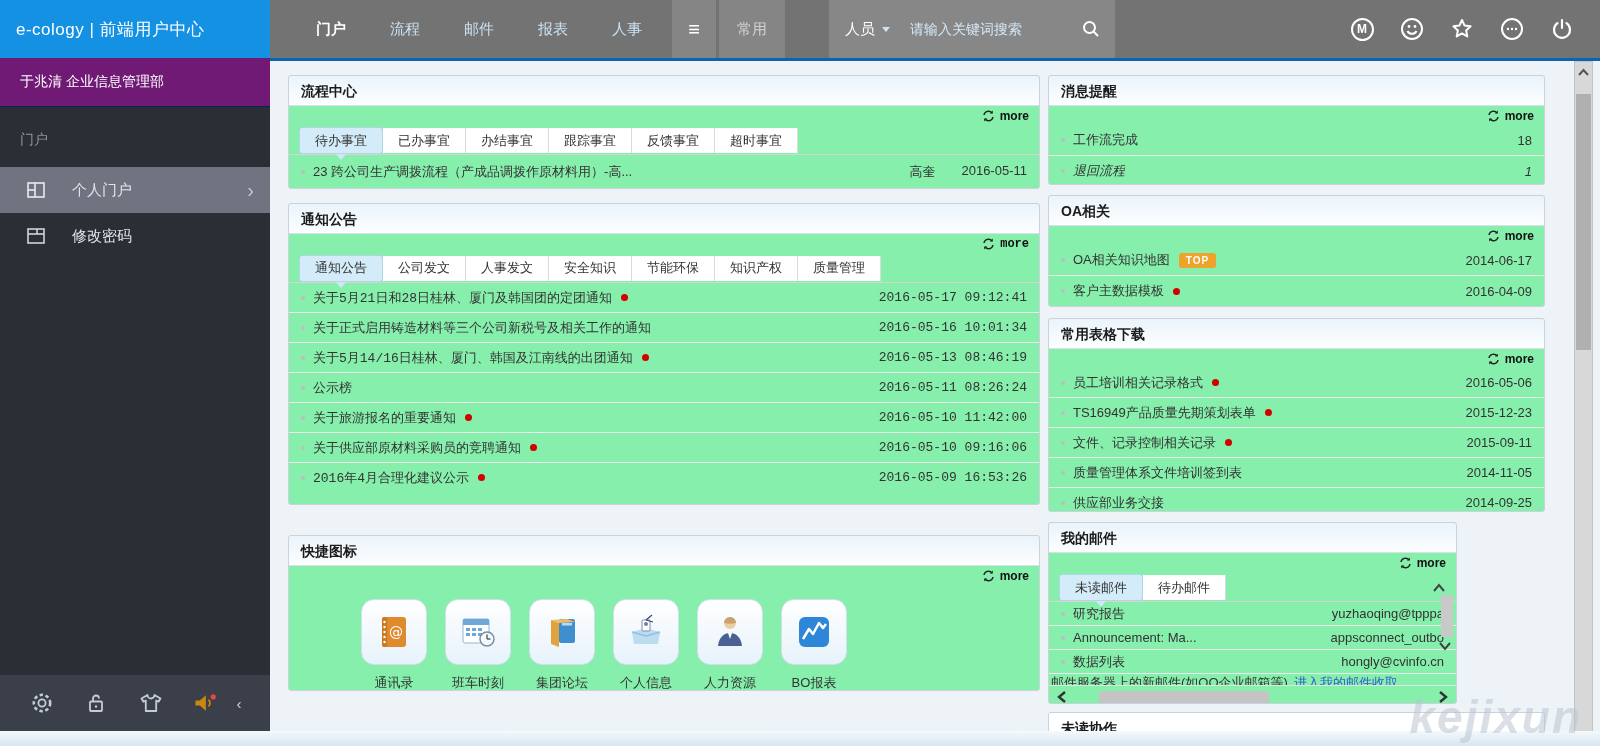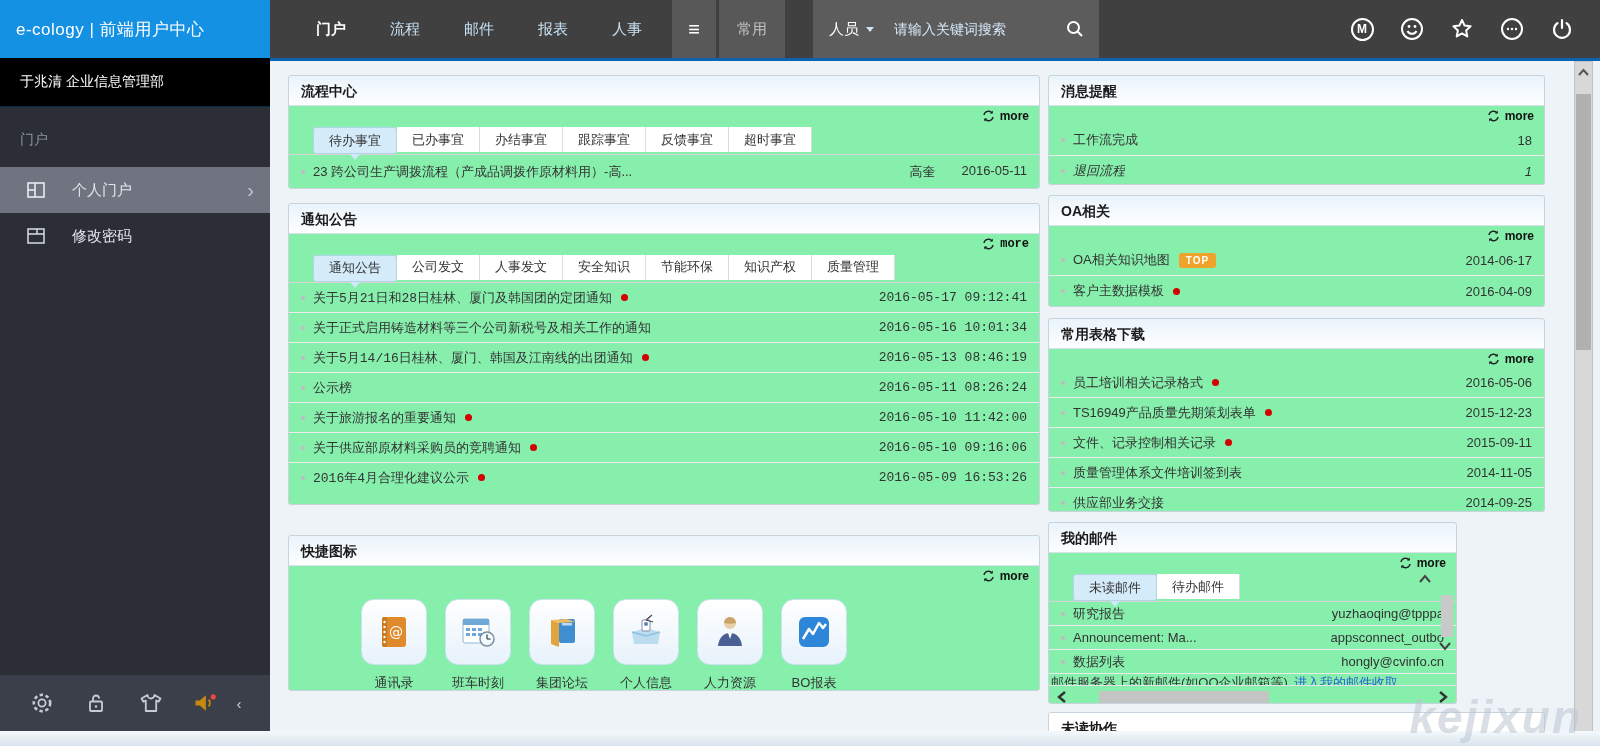--- a/index.html
+++ b/index.html
@@ -1,53 +1,53 @@
 <!DOCTYPE html>
 <html><head>
 <meta charset="utf-8">
 <style>
   html,body{margin:0;padding:0;background:#dfe6ee;}
   #app{position:relative;width:1600px;height:746px;background:#eef3f8;overflow:hidden;
        font-family:"Liberation Sans","DejaVu Sans",sans-serif;}
 
   
-  .topbar{position:absolute;left:0;top:0;width:1600px;height:58px;background:#404040;display:flex;align-items:stretch;z-index:5;}
+  .topbar{position:absolute;left:0;top:0;width:1600px;height:58px;background:#737373;display:flex;align-items:stretch;z-index:5;}
   .logo{width:270px;background:#1591e4;color:#fff;font-size:17px;display:flex;align-items:center;padding-left:16px;box-sizing:border-box;flex:none;letter-spacing:.5px;}
   .nav{display:flex;align-items:stretch;margin-left:24px;}
   .nav-item{padding:0 22px;font-size:15px;color:#c9e2f5;display:flex;align-items:center;cursor:pointer;}
   .nav-item.active{color:#fff;font-weight:bold;}
   .icon-btn{width:44px;display:flex;align-items:center;justify-content:center;background:rgba(255,255,255,.13);color:#fff;font-size:20px;margin-left:8px;cursor:pointer;}
   .quick-btn{padding:0 18px;display:flex;align-items:center;background:rgba(255,255,255,.13);color:rgba(255,255,255,.62);font-size:15px;margin-left:3px;cursor:pointer;}
-  .search-group{display:flex;align-items:stretch;background:rgba(255,255,255,.15);margin-left:28px;}
+  .search-group{display:flex;align-items:stretch;background:rgba(255,255,255,.15);margin-left:44px;}
   .search-cat{color:#fff;font-size:15px;display:flex;align-items:center;gap:7px;padding:0 10px 0 16px;cursor:pointer;}
   .caret-down{width:0;height:0;border-left:4px solid transparent;border-right:4px solid transparent;border-top:5px solid #cfe3f4;}
   .search-input{background:transparent;border:none;outline:none;color:#fff;font-size:14px;width:155px;margin-left:8px;}
   .search-input::placeholder{color:#d5e8f7;}
   .search-btn{width:48px;display:flex;align-items:center;justify-content:center;cursor:pointer;}
   .top-icons{margin-left:auto;display:flex;align-items:center;gap:26px;padding-right:26px;}
   .tb-icon{width:24px;height:24px;display:flex;align-items:center;justify-content:center;cursor:pointer;}
   .circle-glyph{width:23px;height:23px;border:2px solid #fff;border-radius:50%;color:#fff;display:flex;align-items:center;justify-content:center;font-size:12px;font-weight:bold;box-sizing:border-box;}
   .topline{position:absolute;left:270px;top:58px;width:1330px;height:3px;background:#0c63b0;z-index:4;}
 
   
   .sidebar{position:absolute;left:0;top:58px;width:270px;height:673px;background:#2b2e34;z-index:3;}
-  .user-header{height:48px;background:#000000;display:flex;align-items:center;padding-left:20px;color:#fff;font-size:14px;border-bottom:1px solid #05294a;}
+  .user-header{height:48px;background:#701a75;display:flex;align-items:center;padding-left:20px;color:#fff;font-size:14px;border-bottom:1px solid #05294a;}
   .side-section{padding:24px 0 18px 20px;color:#8d96a2;font-size:14px;}
   .side-item{height:46px;display:flex;align-items:center;padding:0 16px 0 26px;color:#e2e6ec;font-size:15px;gap:26px;cursor:pointer;}
   .side-item.active{background:#6f7480;}
   .side-chevron{margin-left:auto;color:#c3c9d2;font-size:20px;line-height:1;}
   .side-footer{position:absolute;left:0;bottom:0;width:270px;height:56px;background:#3a3f49;display:flex;align-items:center;justify-content:space-evenly;}
   .foot-icon{width:26px;height:26px;display:flex;align-items:center;justify-content:center;position:relative;cursor:pointer;}
   .collapse-arrow{color:#cfd3d9;font-size:15px;cursor:pointer;margin-left:-10px;}
 
   
   .panel{position:absolute;background:#86efac;border:1px solid #c8d3dd;border-radius:3px;box-sizing:border-box;overflow:hidden;}
   .panel-head{height:27px;display:flex;align-items:center;padding:2px 12px 0;font-size:14px;font-weight:bold;color:#1b1b1b;border-bottom:1px solid #d9e2e9;background:linear-gradient(180deg,#eaf4fb,#fdfeff);}
   .more-row{height:19px;display:flex;align-items:center;justify-content:flex-end;padding:0 10px;font-size:12px;font-weight:bold;color:#111;gap:5px;cursor:pointer;}
-  .tabs{display:flex;align-items:flex-start;padding:2px 24px 0;border-bottom:1px solid #d5d5d5;height:30px;box-sizing:border-box;}
+  .tabs{display:flex;align-items:center;padding:2px 10px 0;border-bottom:1px solid #d5d5d5;height:30px;box-sizing:border-box;}
   .tab{padding:6px 15px;font-size:13px;color:#333;border-right:1px solid #dcdcdc;position:relative;line-height:1;cursor:pointer;background:#fff;}
   .tab.active{background:#d4ebf9;border:1px solid #b4d3e7;border-radius:3px;z-index:2;}
   .tab.active::after{content:"";position:absolute;left:50%;bottom:-7px;margin-left:-5px;border-left:5px solid transparent;border-right:5px solid transparent;border-top:6px solid #cfe8f7;}
   .row{display:flex;align-items:center;height:29px;padding:0 12px;border-bottom:1px solid #ebebeb;font-size:13px;color:#333;cursor:pointer;}
   .row:last-child{border-bottom:none;}
   .bullet{width:4px;height:4px;border-radius:50%;background:#bdbdbd;margin-right:8px;flex:none;}
   .red-dot{width:7px;height:7px;border-radius:50%;background:#d40000;margin-left:9px;flex:none;}
   .row-title{white-space:nowrap;overflow:hidden;}
   .row-right{margin-left:auto;white-space:nowrap;display:flex;gap:26px;}
   .top-badge{background:#f0a32a;color:#fff;font-size:10px;font-weight:bold;padding:2px 7px;border-radius:3px;margin-left:9px;letter-spacing:1px;}

